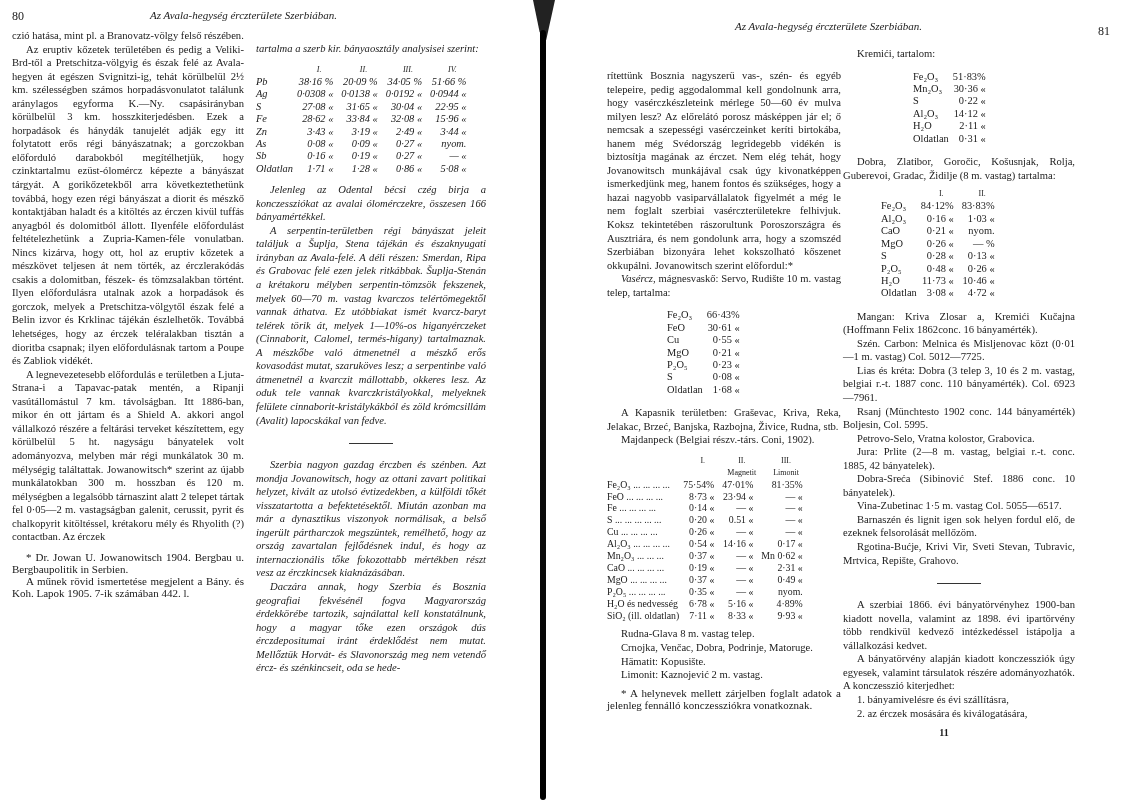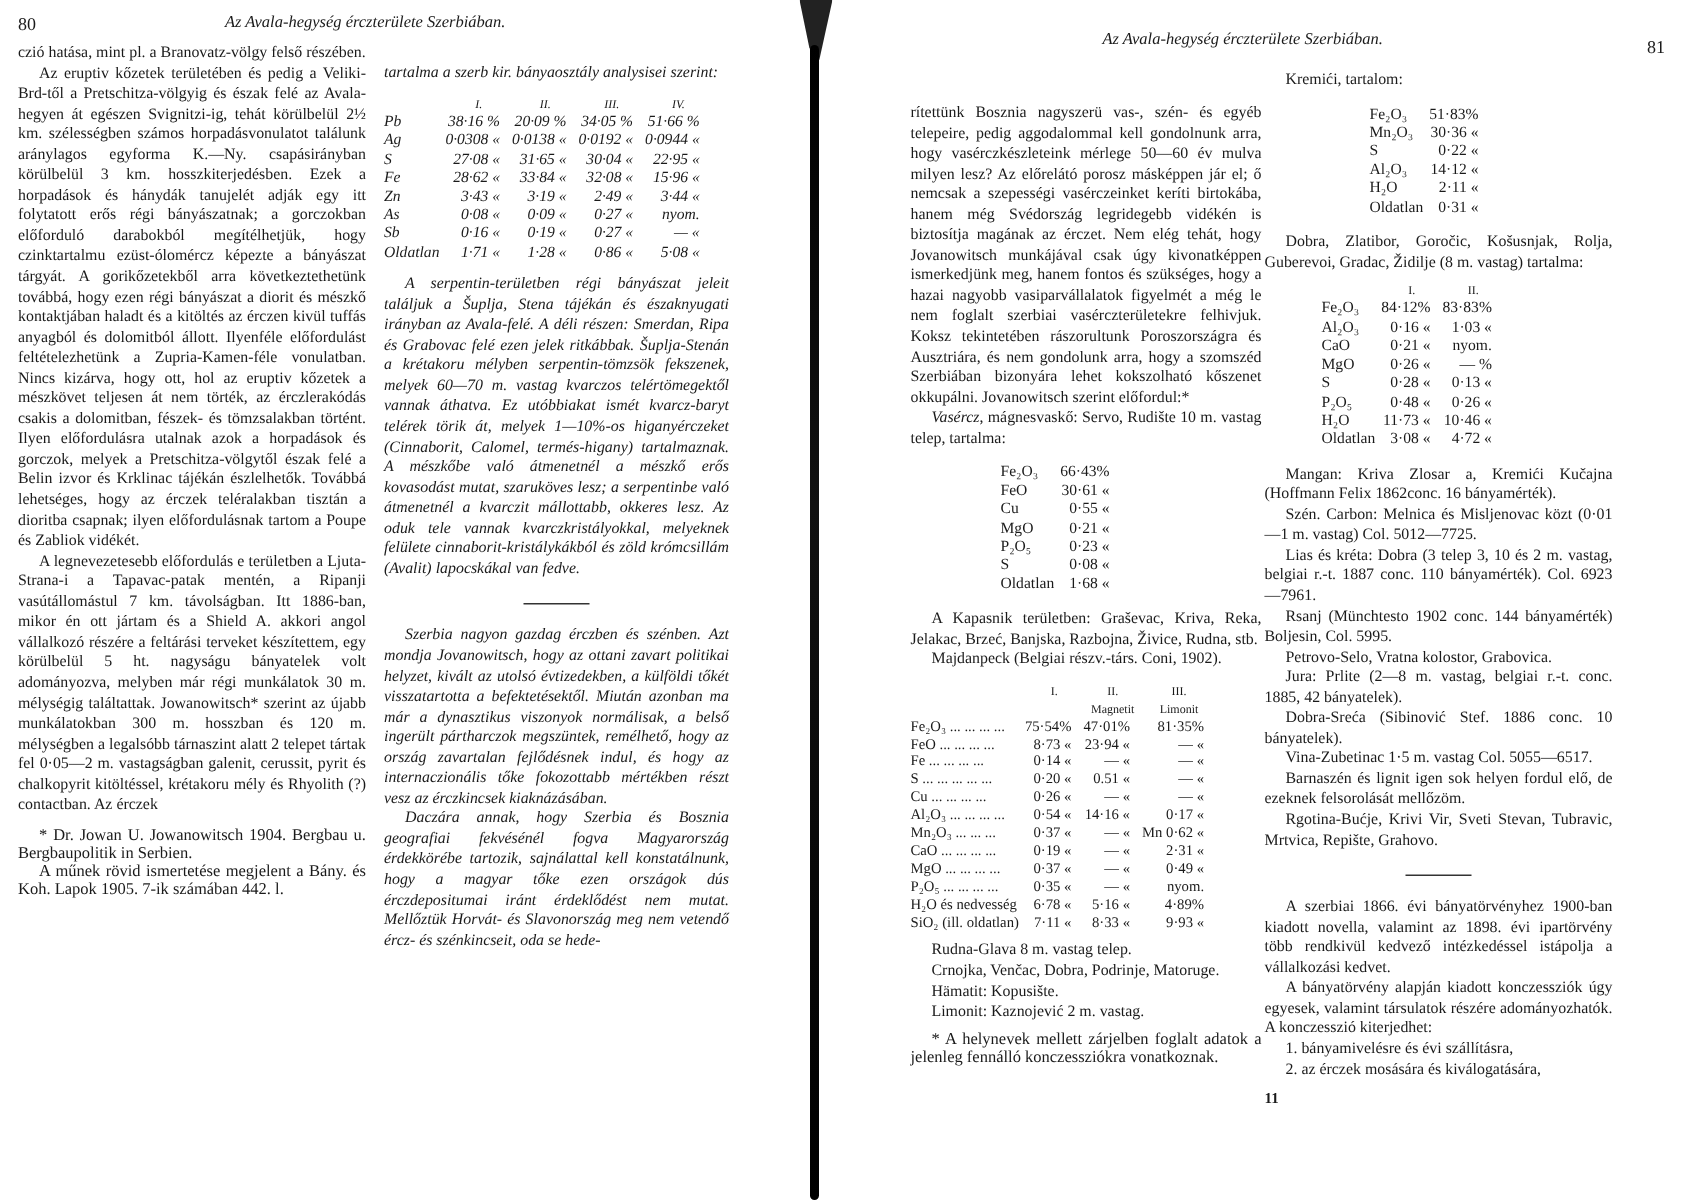--- a/index.html
+++ b/index.html
@@ -103,20 +103,21 @@
           </tr>
       <tr>
             <td>Oldatlan</td>
             <td class="v">1·71 «</td>
             <td class="v">1·28 «</td>
             <td class="v">0·86 «</td>
             <td class="v">5·08 «</td>
           </tr>
     </tbody>
       </table>
+    <p>Jelenleg az Odental bécsi czég birja a konczessziókat az avalai ólomérczekre, összesen 166 bányamértékkel.</p>
     <p>A serpentin-területben régi bányászat jeleit találjuk a Šuplja, Stena tájékán és északnyugati irányban az Avala-felé. A déli részen: Smerdan, Ripa és Grabovac felé ezen jelek ritkábbak. Šuplja-Stenán a krétakoru mélyben serpentin-tömzsök fekszenek, melyek 60—70 m. vastag kvarczos telértömegektől vannak áthatva. Ez utóbbiakat ismét kvarcz-baryt telérek törik át, melyek 1—10%-os higanyérczeket (Cinnaborit, Calomel, termés-higany) tartalmaznak. A mészkőbe való átmenetnél a mészkő erős kovasodást mutat, szaruköves lesz; a serpentinbe való átmenetnél a kvarczit mállottabb, okkeres lesz. Az oduk tele vannak kvarczkristályokkal, melyeknek felülete cinnaborit-kristálykákból és zöld krómcsillám (Avalit) lapocskákal van fedve.</p>
     <div class="sep"></div>
     <p>Szerbia nagyon gazdag érczben és szénben. Azt mondja Jovanowitsch, hogy az ottani zavart politikai helyzet, kivált az utolsó évtizedekben, a külföldi tőkét visszatartotta a befektetésektől. Miután azonban ma már a dynasztikus viszonyok normálisak, a belső ingerült pártharczok megszüntek, remélhető, hogy az ország zavartalan fejlődésnek indul, és hogy az internaczionális tőke fokozottabb mértékben részt vesz az érczkincsek kiaknázásában.</p>
     <p>Daczára annak, hogy Szerbia és Bosznia geografiai fekvésénél fogva Magyarország érdekkörébe tartozik, sajnálattal kell konstatálnunk, hogy a magyar tőke ezen országok dús érczdepositumai iránt érdeklődést nem mutat. Mellőztük Horvát- és Slavonország meg nem vetendő ércz- és szénkincseit, oda se hede-</p>
   </div>
 </div>
 
 <div class="gutter">
   <div class="gutter-top"></div>
   <div class="gutter-line"></div>
@@ -347,15 +348,15 @@
     <p>Jura: Prlite (2—8 m. vastag, belgiai r.-t. conc. 1885, 42 bányatelek).</p>
     <p>Dobra-Sreća (Sibinović Stef. 1886 conc. 10 bányatelek).</p>
     <p>Vina-Zubetinac 1·5 m. vastag Col. 5055—6517.</p>
     <p>Barnaszén és lignit igen sok helyen fordul elő, de ezeknek felsorolását mellőzöm.</p>
     <p>Rgotina-Bućje, Krivi Vir, Sveti Stevan, Tubravic, Mrtvica, Repište, Grahovo.</p>
     <div class="sep"></div>
     <p>A szerbiai 1866. évi bányatörvényhez 1900-ban kiadott novella, valamint az 1898. évi ipartörvény több rendkivül kedvező intézkedéssel istápolja a vállalkozási kedvet.</p>
     <p>A bányatörvény alapján kiadott konczessziók úgy egyesek, valamint társulatok részére adományozhatók. A konczesszió kiterjedhet:</p>
     <p>1. bányamivelésre és évi szállításra,</p>
     <p>2. az érczek mosására és kiválogatására,</p>
-    <div style="text-align:left;padding-right:30px;margin-top:6px;font-size:10px;font-weight:bold;">11</div>
+    <div style="text-align:center;padding-right:30px;margin-top:6px;font-size:10px;font-weight:bold;">11</div>
   </div>
 </div>
 
 </body></html>

